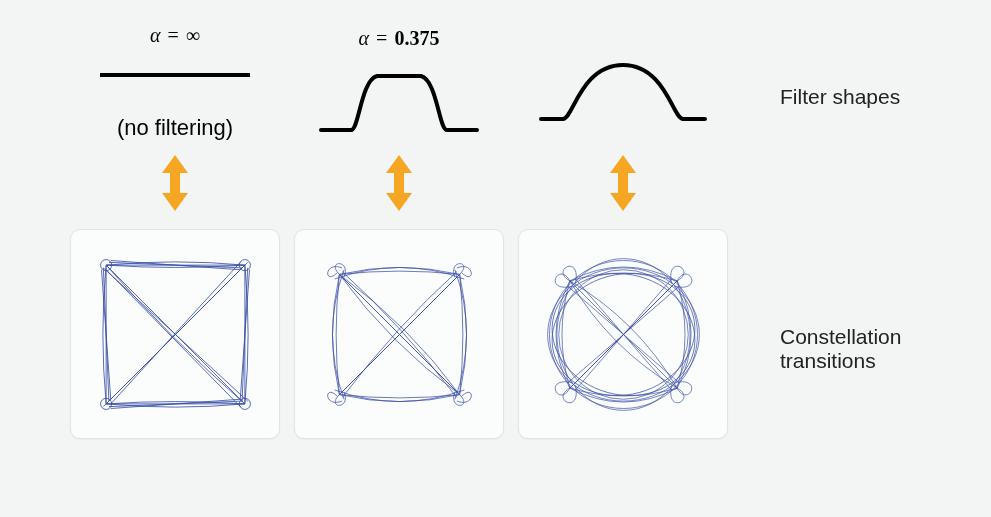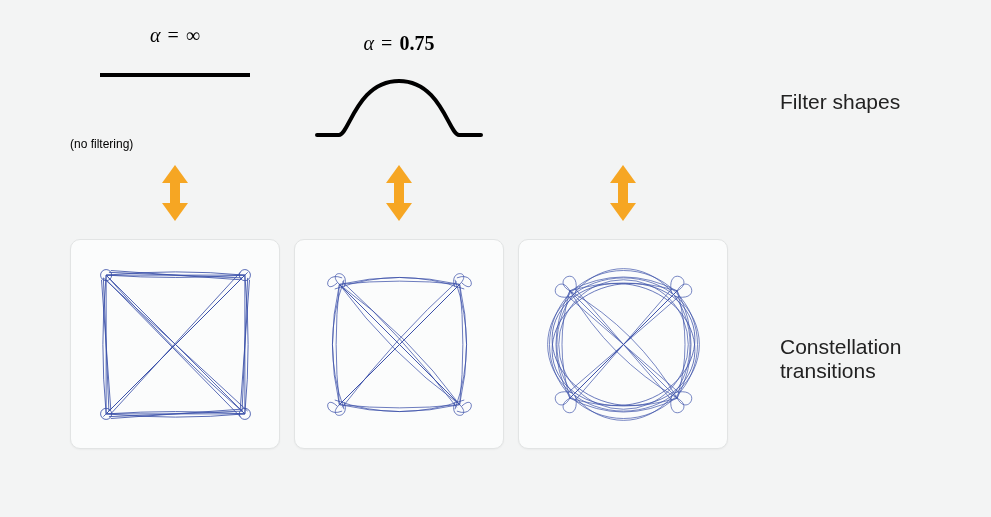--- a/index.html
+++ b/index.html
@@ -23,23 +23,23 @@
     font-size: 20px;
     font-style: italic;
     font-family: Georgia, serif;
   }
   .alpha-label .val { font-style: normal; font-weight: bold; }
   .filter-svg {
     display: block;
     margin: 8px auto 0;
   }
   .nofilter {
-    text-align: left;
-    font-size: 12px;
-    margin-top: 22px;
+    text-align: center;
+    font-size: 22px;
+    margin-top: 0;
   }
   .arrow-cell {
     text-align: center;
     padding: 14px 0;
   }
   .const-panel {
     background: #fbfcfc;
     border: 1px solid #e2e4e4;
     border-radius: 10px;
     width: 210px;
@@ -67,27 +67,32 @@
       <span>α</span>
       <span style="font-style:normal;margin:0 2px">=</span>
       <span style="font-style:normal">∞</span>
     </div>
     <svg class="filter-svg" width="180" height="60">
       <line x1="15" y1="20" x2="165" y2="20" stroke="#000" stroke-width="4"></line>
     </svg>
     <div class="nofilter">(no filtering)</div>
   </div>
 
-
   <div>
     <div class="alpha-label">
       <span>α</span>
       <span style="font-style:normal;margin:0 2px">=</span>
-      <span class="val">0.75</span>
+      <span class="val">0.375</span>
     </div>
+    <svg class="filter-svg" width="180" height="80">
+      <path d="M 12 72 L 42 72 C 50 72 52 22 68 18 L 112 18 C 128 22 130 72 138 72 L 168 72" stroke="#000" stroke-width="4" fill="none" stroke-linecap="round"></path>
+    </svg>
+  </div>
+
+  <div>
     <svg class="filter-svg" width="180" height="80">
       <path d="M 8 72 L 30 72 C 40 72 48 18 90 18 C 132 18 140 72 150 72 L 172 72" stroke="#000" stroke-width="4" fill="none" stroke-linecap="round"></path>
     </svg>
   </div>
 
   <div class="side-label row-labels">Filter shapes</div>
 
   <div class="arrow-cell">
     <svg width="34" height="56">
       <polygon points="17,0 30,18 4,18" fill="#f6a623"></polygon>

